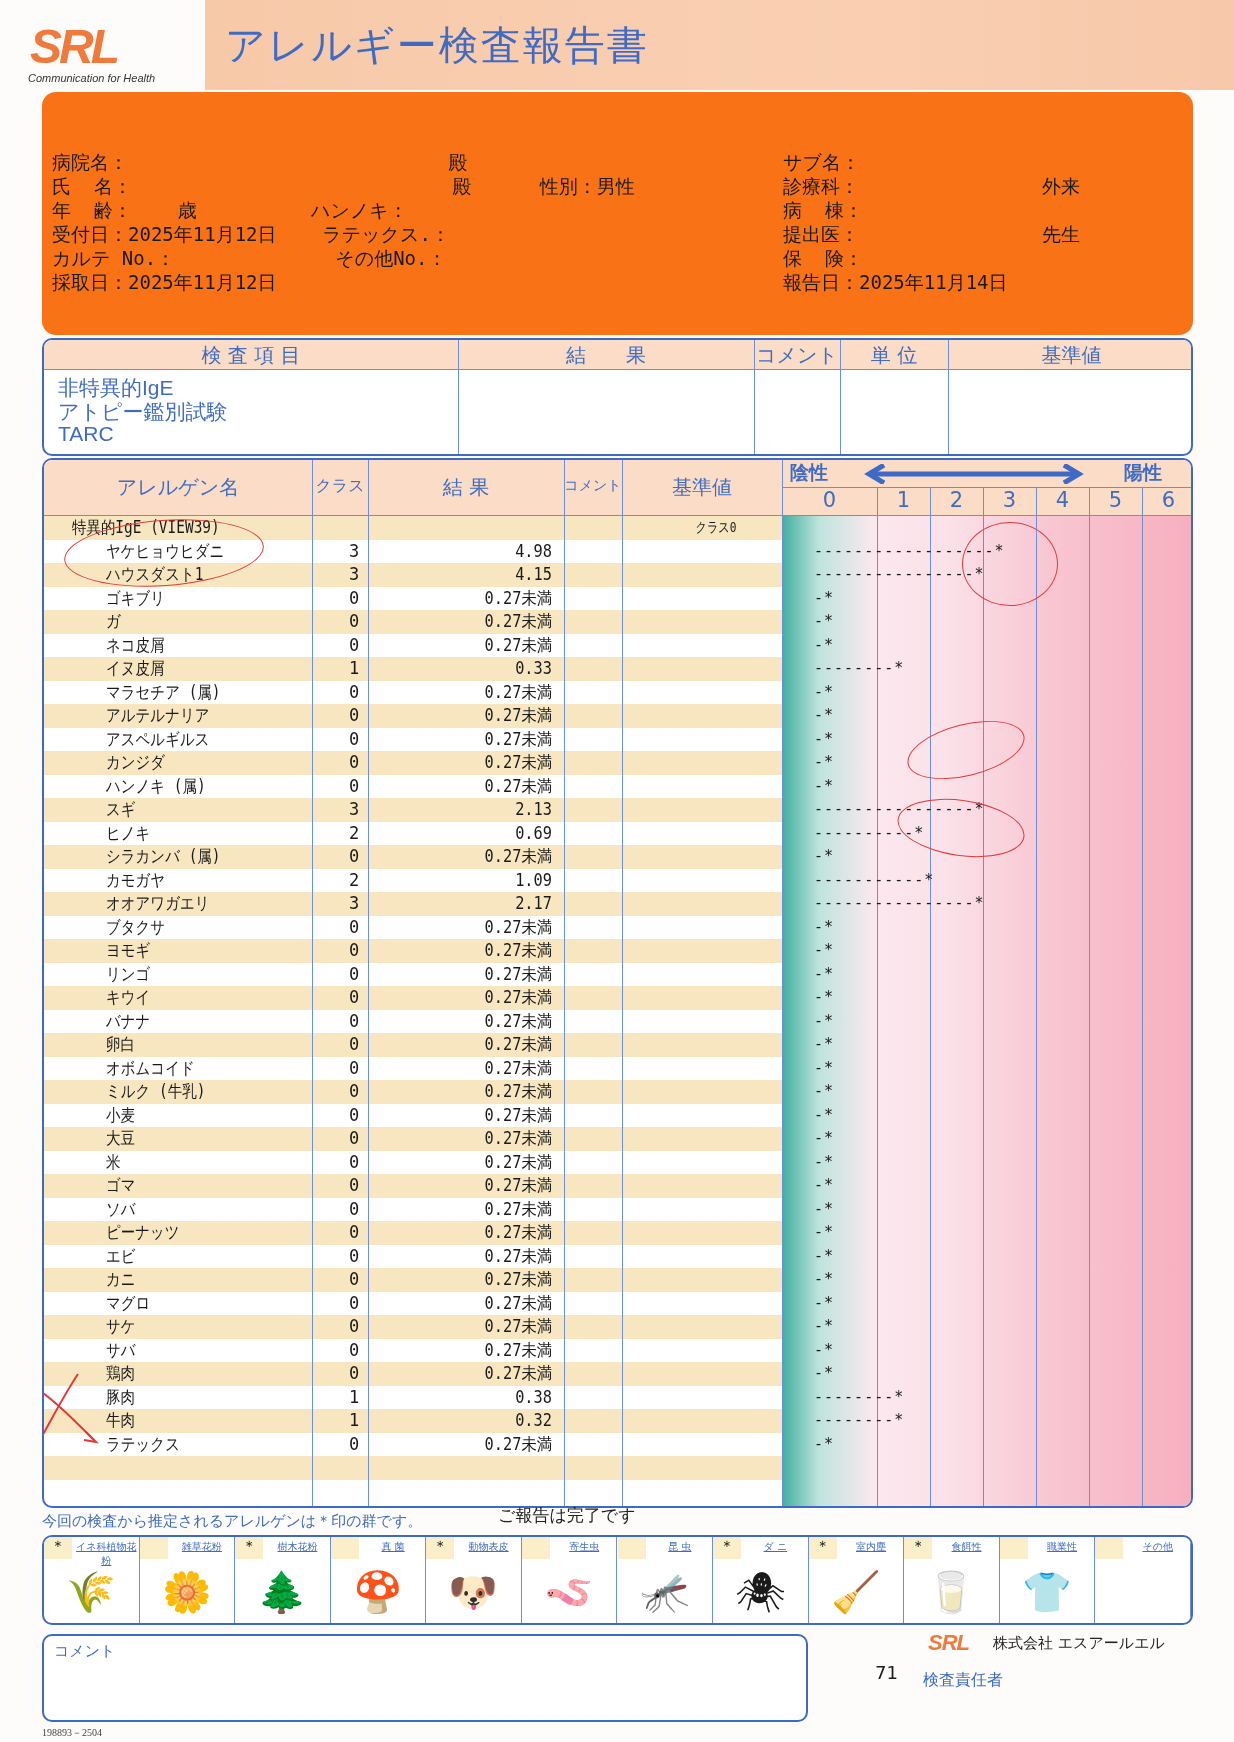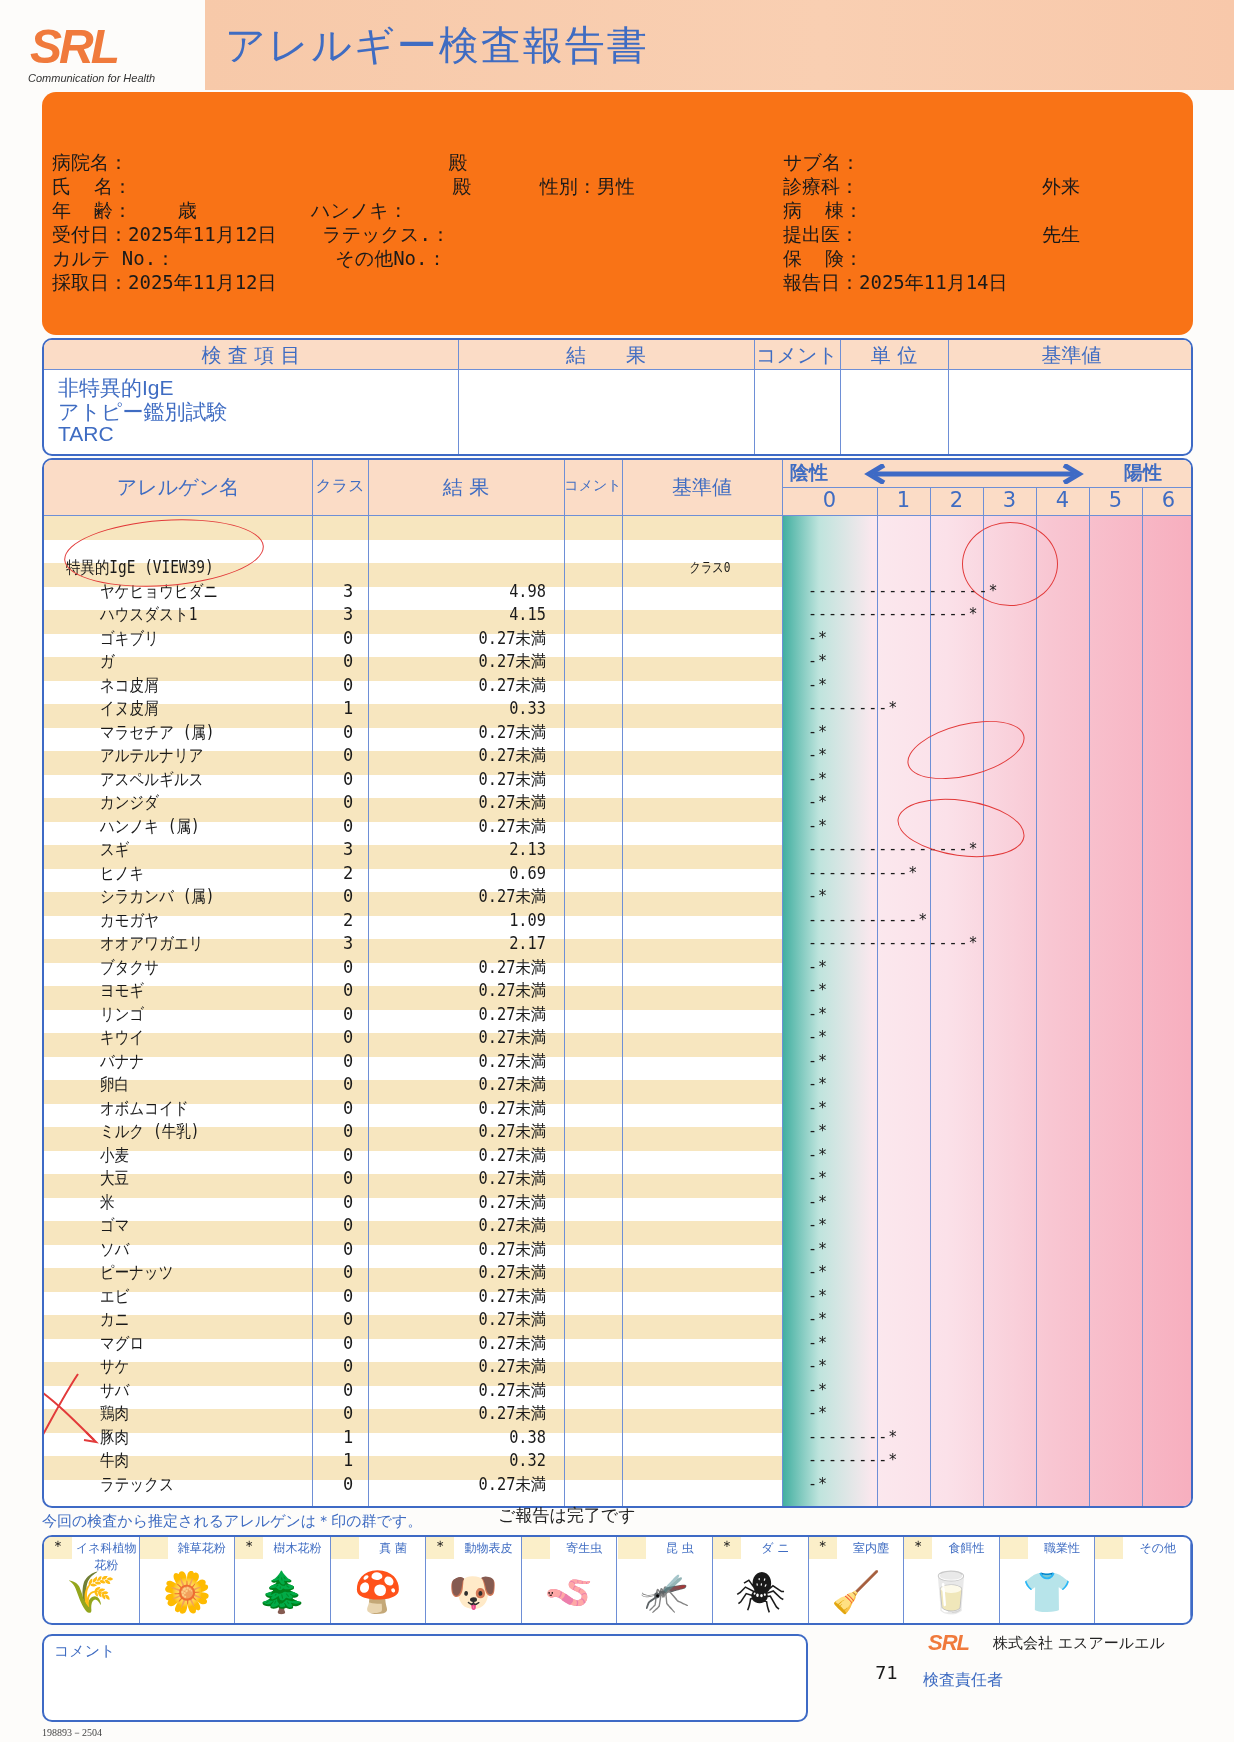--- a/index.html
+++ b/index.html
@@ -20,34 +20,34 @@
   .hline { position: absolute; height: 1px; background: #6e8fd6; }
   #t1 { left: 42px; top: 338px; width: 1151px; height: 118px; }
   #t1-head { position: absolute; left: 0; top: 0; width: 100%; height: 30px; background: #fbdcc6; border-bottom: 1px solid #6e8fd6; }
   .t1-item { position: absolute; left: 14px; font-size: 21px; color: #3f6cc2; font-family: "Liberation Sans", sans-serif; }
   #t2 { left: 42px; top: 458px; width: 1151px; height: 1050px; }
   #t2-head { position: absolute; left: 0; top: 0; width: 100%; height: 56px; background: #fbdcc6; border-bottom: 1px solid #6e8fd6; }
   #graph-bg { position: absolute; left: 738px; top: 56px; width: 413px; height: 994px;
     background: linear-gradient(90deg, #3fae9f 0%, #bfe4dd 9%, #fbe8ee 22%, #fbe1e9 40%, #f8c6d2 65%, #f7aebe 100%); }
   .row-bg { position: absolute; left: 0; width: 738px; height: 23.5px; }
   .row-bg.odd { background: #f7e6bf; }
-  .row { position: absolute; left: 8px; width: 1151px; height: 23.5px; font-family: "DejaVu Sans Mono", monospace; font-size: 17px; line-height: 23.5px; margin-top: 40px; }
+  .row { position: absolute; left: 14px; width: 1151px; height: 23.5px; font-family: "DejaVu Sans Mono", monospace; font-size: 17px; line-height: 23.5px; }
   .r-name { position: absolute; left: 48px; white-space: pre; transform: scaleX(0.85); transform-origin: left; }
   .r-name.grp { left: 14px; }
   .r-class { position: absolute; left: 268px; width: 56px; text-align: center; }
   .r-result { position: absolute; left: 324px; width: 170px; text-align: right; transform: scaleX(0.9); transform-origin: right; }
   .r-ref { position: absolute; left: 578px; width: 160px; text-align: center; font-size: 14px; transform: scaleX(0.8); }
   .r-bar { position: absolute; left: 756px; white-space: pre; font-size: 15px; letter-spacing: 1px; }
   .ann { position: absolute; border: 1.6px solid #e23a3a; border-radius: 50%; }
   #legend-note { left: 42px; top: 1512px; font-size: 15px; color: #3f6cc2; }
   #done-note { left: 498px; top: 1504px; font-size: 17px; color: #222; }
   #cats { left: 42px; top: 1535px; width: 1151px; height: 90px; border: 2px solid #3e6ac5; border-radius: 10px; background: #fff; overflow: hidden; }
   .cat { position: absolute; top: 0; height: 88px; border-right: 1px solid #6e8fd6; }
   .cat-mark { position: absolute; left: 0; top: 0; width: 28px; height: 22px; background: #fbefc9; font-size: 15px; text-align: center; line-height: 18px; }
-  .cat-lbl { position: absolute; left: 30px; right: 0; top: 3px; font-size: 12px; color: #3f6cc2; text-align: center; }
+  .cat-lbl { position: absolute; left: 30px; right: 0; top: 3px; font-size: 10px; color: #3f6cc2; text-align: center; text-decoration: underline; }
   .cat-ic { position: absolute; left: 0; right: 0; top: 26px; text-align: center; font-size: 40px; line-height: 58px; }
   #comment-box { left: 42px; top: 1634px; width: 766px; height: 88px; border: 2px solid #3e6ac5; border-radius: 10px; background: #fff; }
   #comment-lbl { position: absolute; left: 10px; top: 6px; font-size: 15px; color: #3f6cc2; }
   #page-num { left: 875px; top: 1628px; font-size: 18px; margin-top: 34px; }
   #foot-logo { left: 928px; top: 1630px; font-family: "Liberation Sans", sans-serif; font-weight: 900; font-style: italic; font-size: 22px; color: #f07a3c; letter-spacing: -1px; }
   #foot-co { left: 993px; top: 1634px; font-size: 15px; color: #222; }
   #foot-resp { left: 923px; top: 1670px; font-size: 16px; color: #3f6cc2; }
   #form-no { left: 42px; top: 1726px; font-size: 10px; color: #444; font-family: "Liberation Serif", serif; }
 </style>
 </head>

